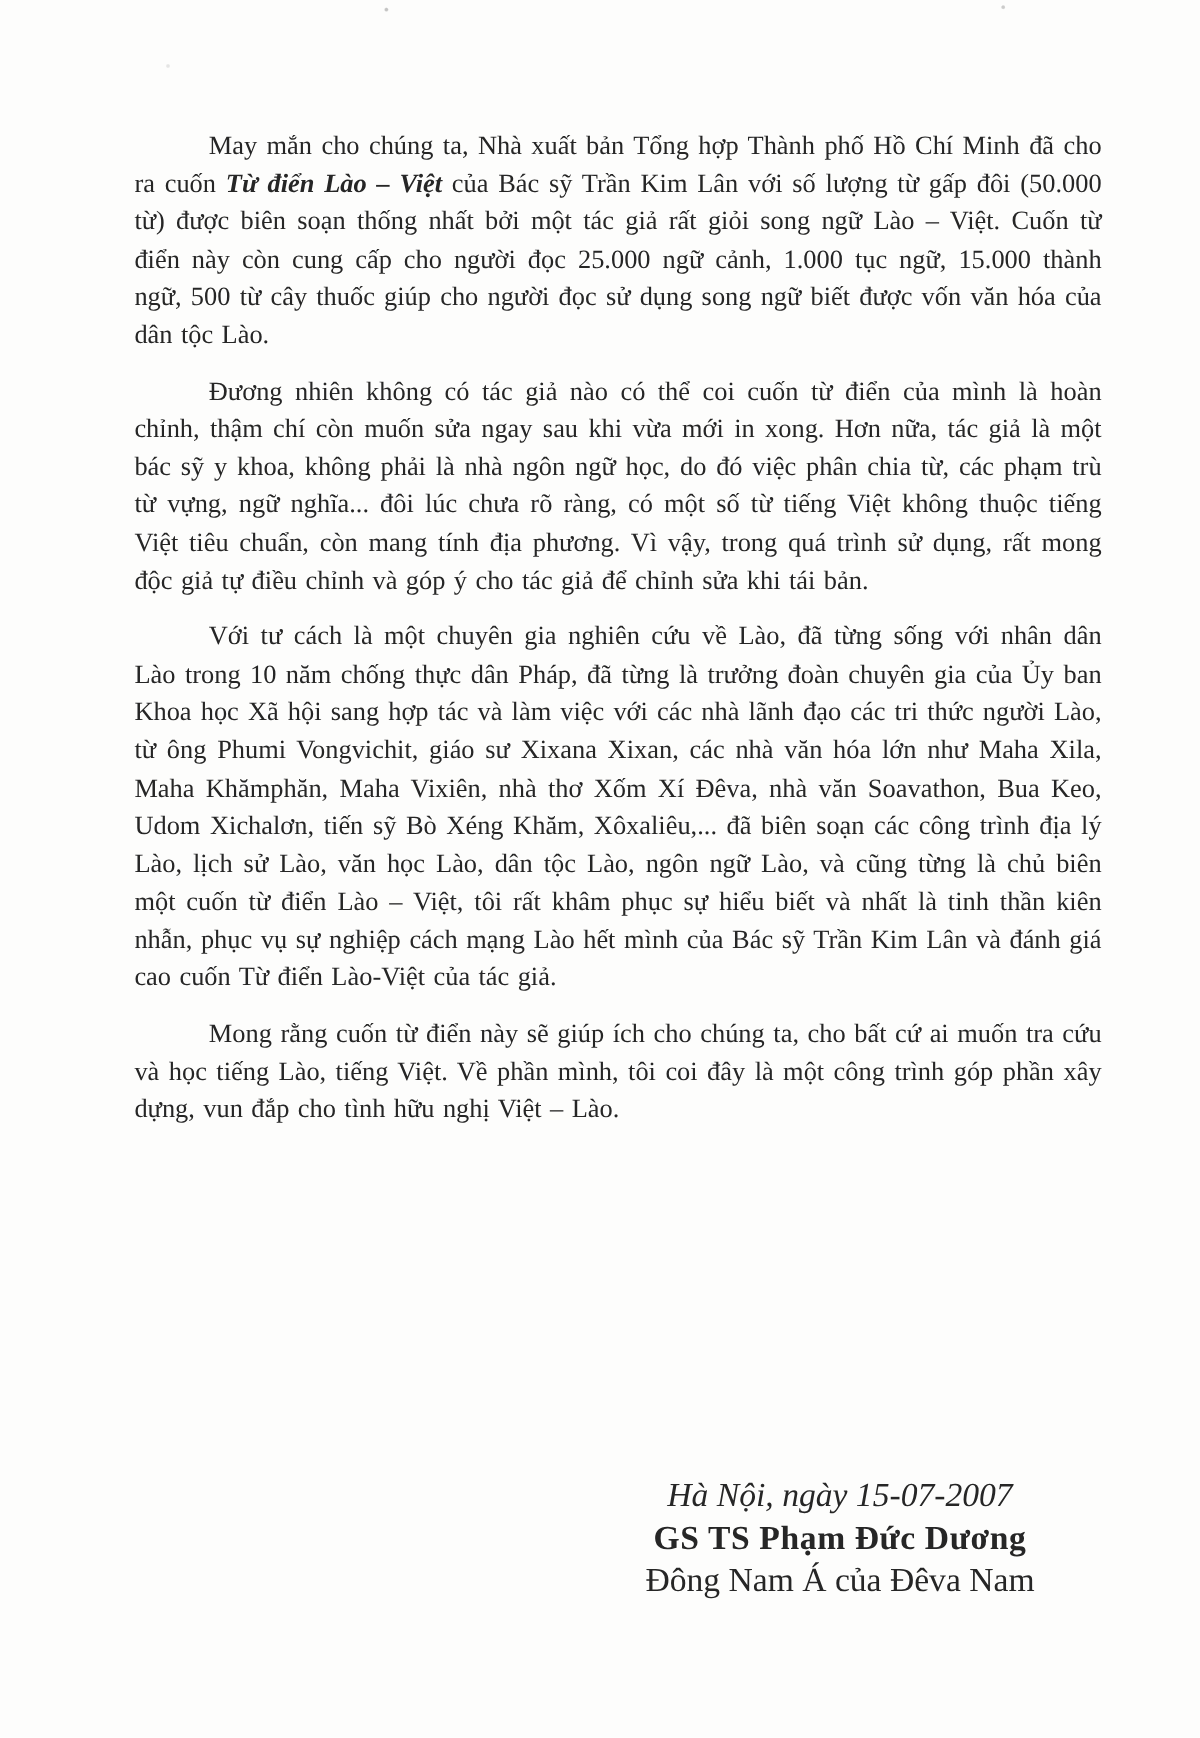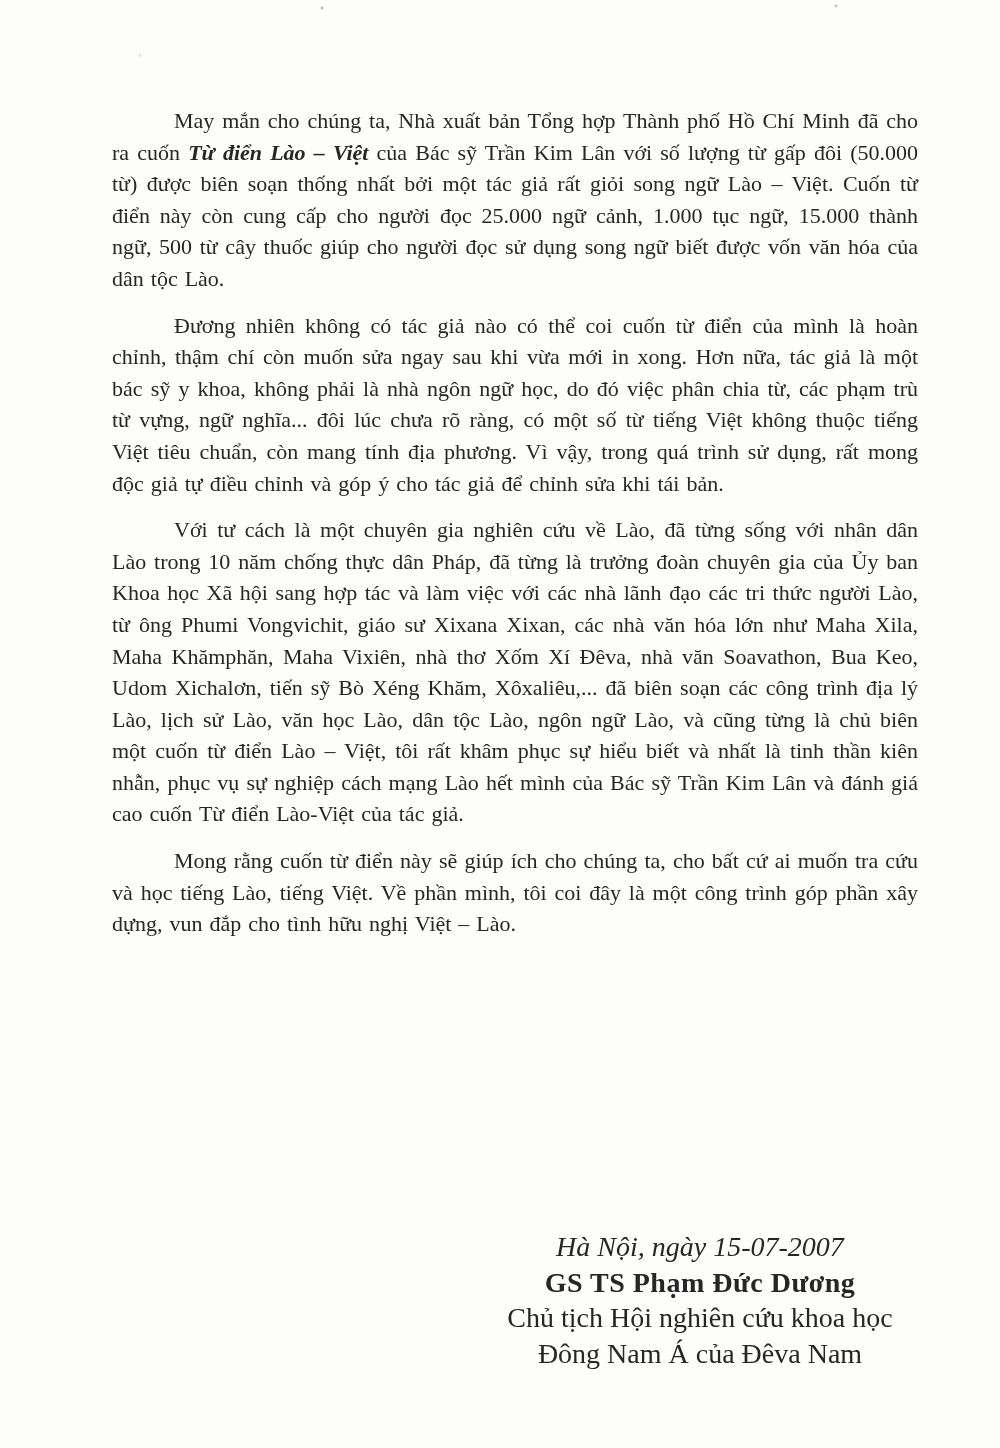--- a/index.html
+++ b/index.html
@@ -61,17 +61,16 @@
     <p>Với tư cách là một chuyên gia nghiên cứu về Lào, đã từng sống với nhân dân Lào trong 10 năm chống thực dân Pháp, đã từng là trưởng đoàn chuyên gia của Ủy ban Khoa học Xã hội sang hợp tác và làm việc với các nhà lãnh đạo các tri thức người Lào, từ ông Phumi Vongvichit, giáo sư Xixana Xixan, các nhà văn hóa lớn như Maha Xila, Maha Khămphăn, Maha Vixiên, nhà thơ Xốm Xí Đêva, nhà văn Soavathon, Bua Keo, Udom Xichalơn, tiến sỹ Bò Xéng Khăm, Xôxaliêu,... đã biên soạn các công trình địa lý Lào, lịch sử Lào, văn học Lào, dân tộc Lào, ngôn ngữ Lào, và cũng từng là chủ biên một cuốn từ điển Lào – Việt, tôi rất khâm phục sự hiểu biết và nhất là tinh thần kiên nhẫn, phục vụ sự nghiệp cách mạng Lào hết mình của Bác sỹ Trần Kim Lân và đánh giá cao cuốn Từ điển Lào-Việt của tác giả.</p>
 
     <p>Mong rằng cuốn từ điển này sẽ giúp ích cho chúng ta, cho bất cứ ai muốn tra cứu và học tiếng Lào, tiếng Việt. Về phần mình, tôi coi đây là một công trình góp phần xây dựng, vun đắp cho tình hữu nghị Việt – Lào.</p>
 
 
   </div>
 
   <div class="signature">
     <div class="sig-date">Hà Nội, ngày 15-07-2007</div>
     <div class="sig-name">GS TS Phạm Đức Dương</div>
-    <div class="sig-title">Chủ tịch Hội nghiên cứu khoa học</div>
     <div class="sig-title">Đông Nam Á của Đêva Nam</div>
   </div>
 
 </div>
 
 </body></html>

